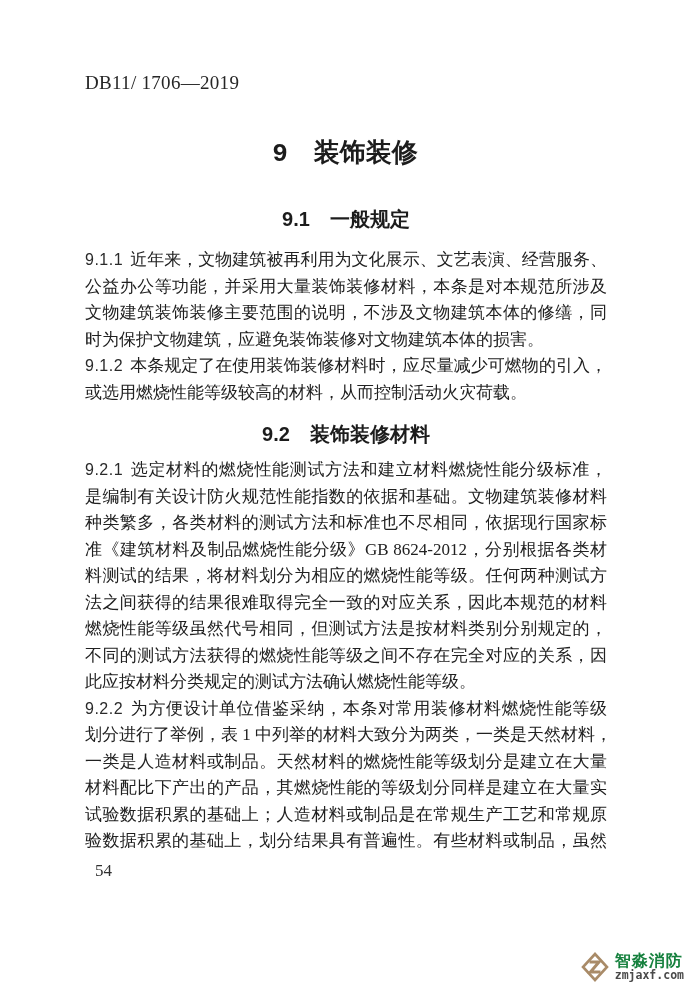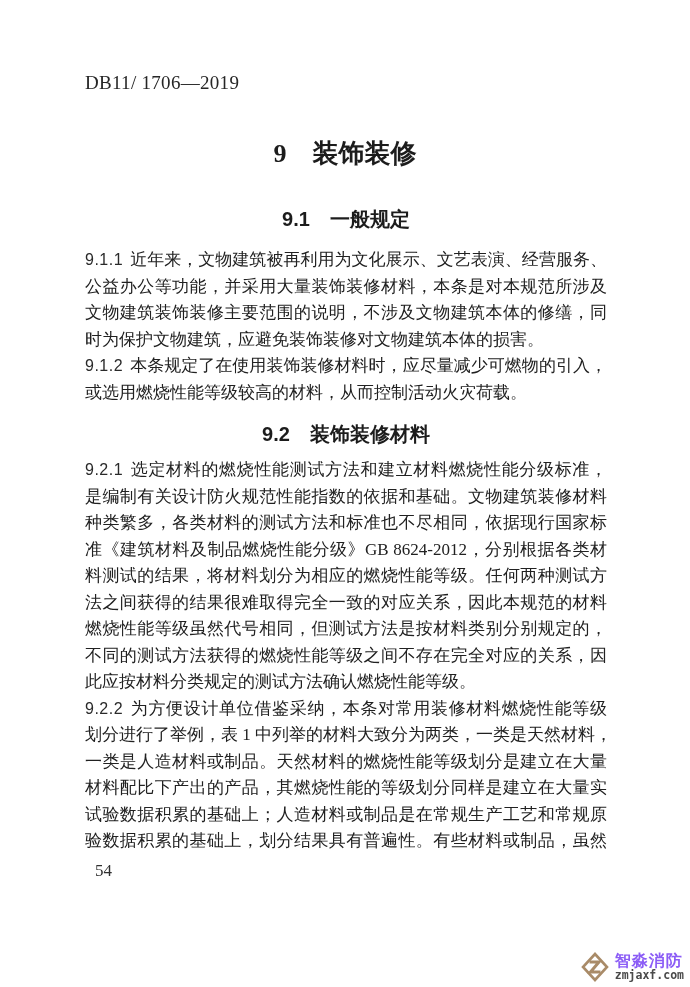--- a/index.html
+++ b/index.html
@@ -14,21 +14,21 @@
   .doc-header{
     margin:72px 0 0 85px;
     font-size:19px;
     line-height:22px;
     letter-spacing:0.3px;
     color:#262626;
   }
   .chapter-title{
     margin:45px 0 0 0;
     text-align:center;
-    font-family:Liberation Serif, serif;
+    font-family:Liberation Mono, monospace;
     font-weight:bold;
     font-size:26px;
     line-height:30px;
     color:#1c1c1c;
   }
   .doc-body{
     margin:0 83px 0 85px;
     width:522px;
   }
   .section-heading{
@@ -126,18 +126,18 @@
     </div>
 
   <div class="page-number">54</div>
 
   <div class="watermark">
     <svg id="wm-logo" width="30" height="32" viewBox="0 0 30 32">
       <path d="M15 3 L27 16 L15 29 L3 16 Z" fill="none" stroke-width="2.6" stroke="#a98b68"></path>
       <path d="M9.5 11 L19 11 L10.5 21 L20.5 21" fill="none" stroke-width="3" stroke="#a98b68"></path>
     </svg>
     <div class="wm-text">
-      <div class="wm-brand" style="color: #8b5cf6;">智淼消防</div>
+      <div class="wm-brand" style="color: #15803d;">智淼消防</div>
       <div class="wm-site" style="color: rgb(74, 74, 74);">zmjaxf.com</div>
     </div>
   </div>
 
 </div>
 
 </body></html>

